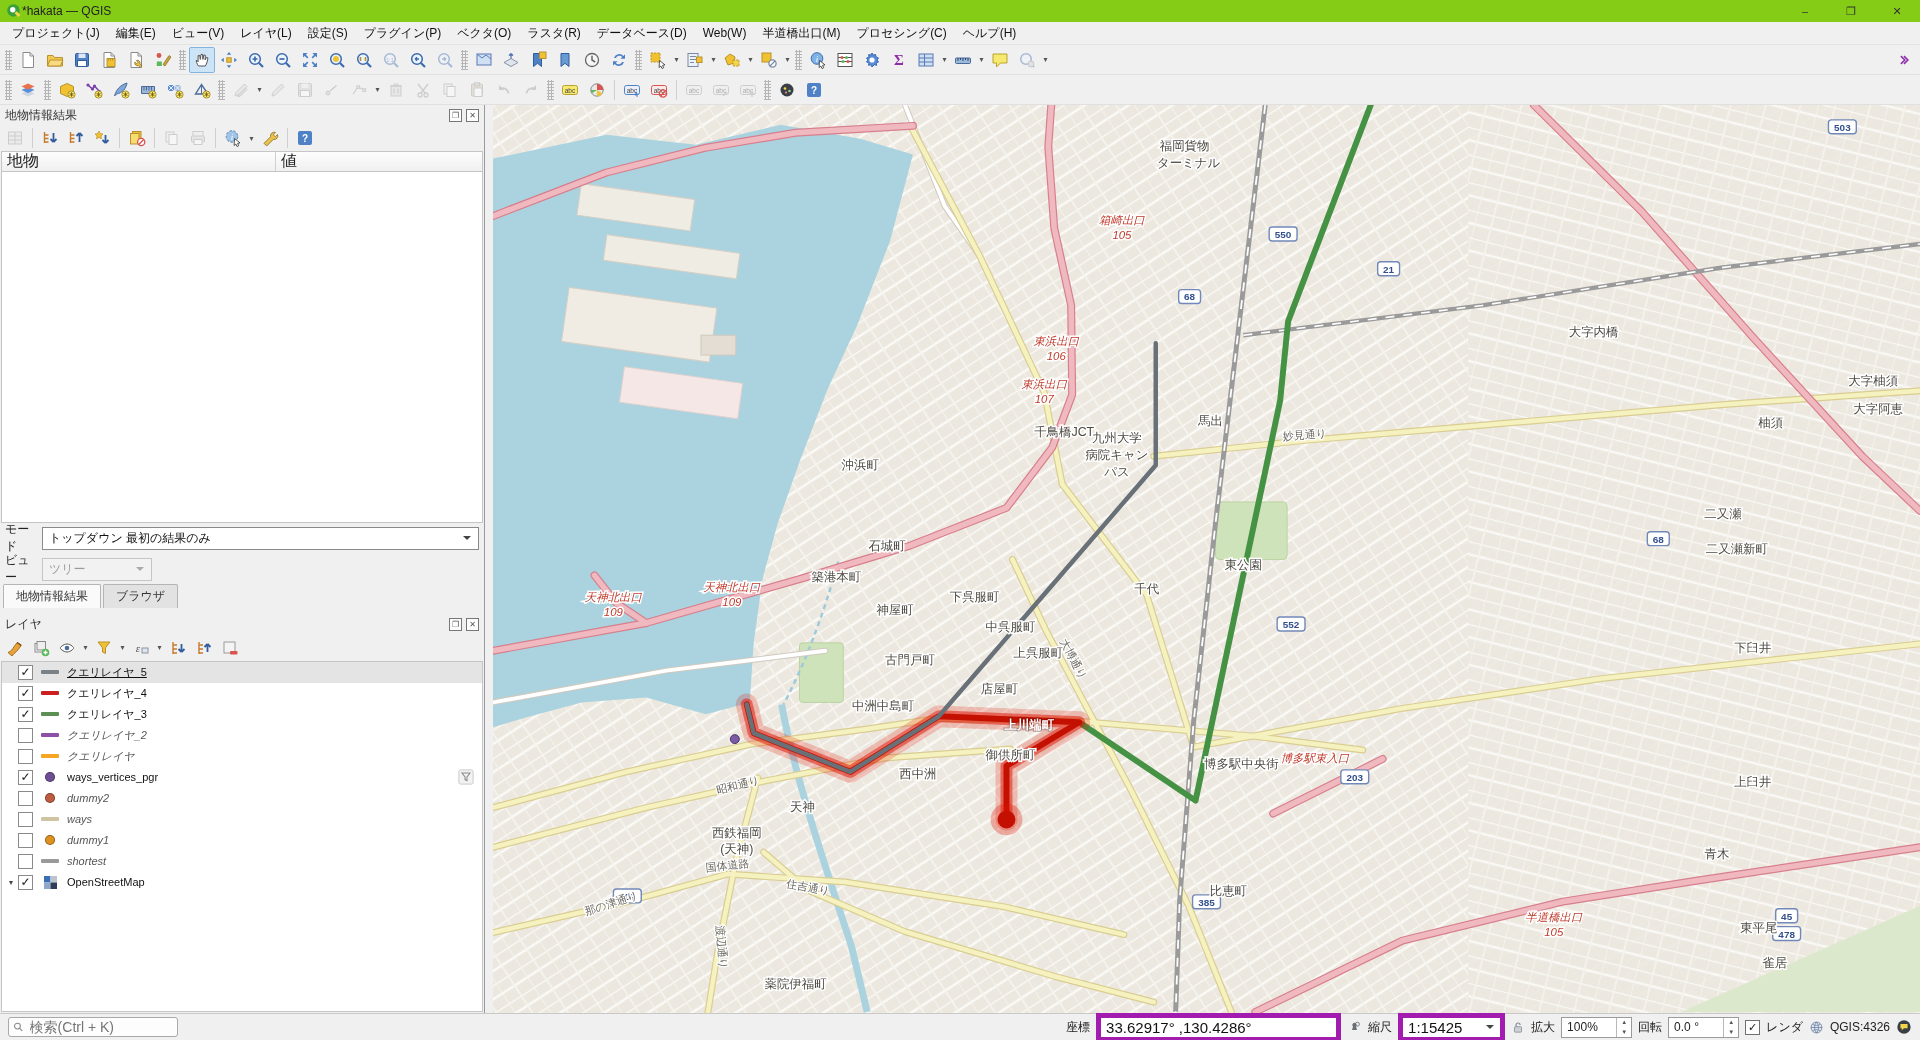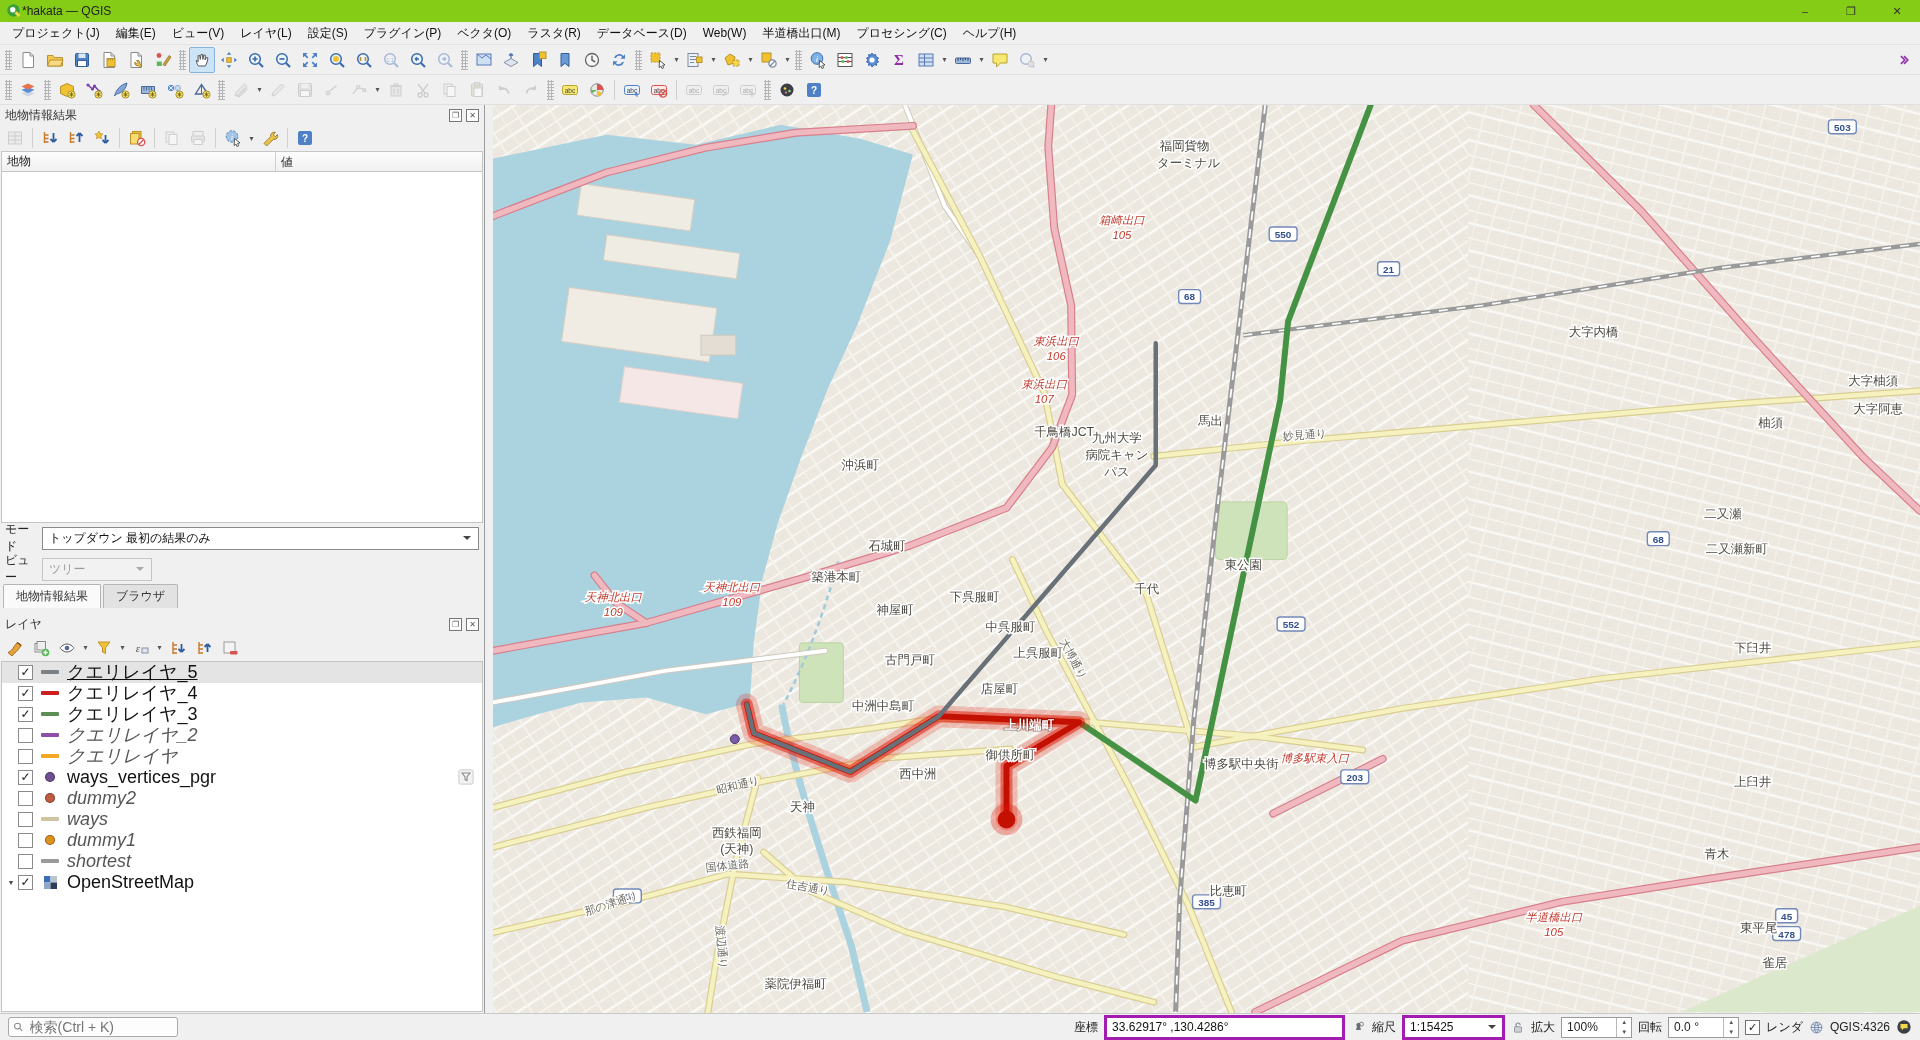--- a/index.html
+++ b/index.html
@@ -24,21 +24,21 @@
   .dd{width:9px;height:24px;display:flex;align-items:center;justify-content:center;color:#555;font-size:8px;flex:0 0 auto;}
   .overflow{margin-left:2px;color:#8e2fa8;font-weight:bold;font-size:11px;}
   
   .main{flex:1;display:flex;min-height:0;gap:8px;}
   .leftcol{width:484px;flex:0 0 auto;display:flex;flex-direction:column;background:#f0f0f0;border-right:1px solid #9a9a9a;}
   .dock-title{height:20px;display:flex;align-items:center;padding:0 5px;font-size:12px;color:#333;flex:0 0 auto;}
   .dock-btns{margin-left:auto;display:flex;gap:4px;align-items:center;}
   .dk{width:11px;height:11px;border:1px solid #777;display:flex;align-items:center;justify-content:center;font-size:8px;color:#555;background:#fdfdfd;}
   .dock-toolbar{height:26px;display:flex;align-items:center;gap:2px;padding:0 3px;flex:0 0 auto;}
   .dock-toolbar .tbtn{min-width:22px;height:22px;}
-  .idcols{height:19px;display:flex;align-items:flex-end;border:1px solid #c5c5c5;margin:0 1px;background:linear-gradient(#fdfdfd,#f0f0f0);font-size:12px;color:#222;flex:0 0 auto;}
+  .idcols{height:19px;display:flex;align-items:center;border:1px solid #c5c5c5;margin:0 1px;background:linear-gradient(#fdfdfd,#f0f0f0);font-size:16px;color:#222;flex:0 0 auto;}
   .idcols .c1{width:268px;padding-left:5px;border-right:1px solid #d0d0d0;height:100%;display:flex;align-items:center;}
   .idcols .c2{flex:1;padding-left:5px;}
   .idtree{flex:1;background:#fff;border:1px solid #c5c5c5;border-top:none;margin:0 1px;min-height:0;}
   .formrow{height:27px;display:flex;align-items:center;gap:5px;padding:2px 5px;flex:0 0 auto;}
   .formrow label{color:#222;width:32px;flex:0 0 auto;}
   .combo{position:relative;height:21px;border:1px solid #8a8a8a;background:#fff;display:flex;align-items:center;padding:0 20px 0 6px;font-size:12px;color:#111;}
   .combo::after{content:"";position:absolute;right:7px;top:8px;border:4px solid transparent;border-top-color:#444;}
   .combo.grow{flex:1;}
   .combo.disabled{background:#f2f2f2;color:#9b9b9b;border-color:#c5c5c5;}
   .combo.disabled::after{border-top-color:#aaa;}
@@ -46,33 +46,33 @@
   .dtab{padding:3px 12px 3px;border:1px solid #b5b5b5;border-bottom:none;background:#e2e2e2;color:#333;font-size:12px;border-radius:2px 2px 0 0;}
   .dtab.active{background:#fafafa;}
   .splitter{height:7px;flex:0 0 auto;}
   
   .layerlist{flex:1;background:#fff;border:1px solid #c5c5c5;margin:0 1px 1px;overflow:hidden;min-height:0;}
   .lrow{height:21px;display:flex;align-items:center;padding-left:2px;position:relative;}
   .lrow.sel{background:#e4e4e4;}
   .lrow .exp{width:14px;font-size:8px;color:#444;text-align:center;flex:0 0 auto;}
   .lrow .cb{width:13px;height:13px;border:1px solid #8a8a8a;background:#fff;display:flex;align-items:center;justify-content:center;font-size:12px;line-height:1;color:#1a1a1a;margin-right:6px;flex:0 0 auto;}
   .lrow .sym{width:22px;display:flex;align-items:center;justify-content:center;margin-right:6px;flex:0 0 auto;}
-  .lrow .lname{font-size:18px;color:#111;white-space:nowrap;}
+  .lrow .lname{font-size:11px;color:#111;white-space:nowrap;}
   .lrow .lname.it{font-style:italic;color:#555;}
   .lrow .lname.sel{text-decoration:underline;}
   .lrow .fico{position:absolute;right:8px;top:2px;}
   
   .mapwrap{flex:1;position:relative;background:#f1ede4;min-width:0;}
   .mapwrap svg{position:absolute;inset:0;}
   
   .statusbar{height:26px;background:#f0f0f0;border-top:1px solid #c9c9c9;display:flex;align-items:center;padding:0 8px;gap:6px;flex:0 0 auto;font-size:12px;color:#222;}
   .searchbox{width:160px;height:18px;border:1px solid #a9a9a9;border-radius:3px;background:#fdfdfd;display:flex;align-items:center;padding:0 4px;gap:4px;}
   .searchbox input{border:none;outline:none;background:transparent;font-size:14px;width:100%;font-family:"Liberation Sans",sans-serif;color:#333;}
   .sb-right{margin-left:auto;display:flex;align-items:center;gap:6px;}
-  .sb-field{height:19px;border:3px solid #a21caf;background:#fff;display:flex;align-items:center;padding:0 5px;font-size:12px;color:#111;}
+  .sb-field{height:19px;border:5px solid #a21caf;background:#fff;display:flex;align-items:center;padding:0 5px;font-size:15px;color:#111;}
   .sb-combo{position:relative;padding-right:20px;}
   .sb-combo::after{content:"";position:absolute;right:6px;top:7px;border:4px solid transparent;border-top-color:#444;}
   .spinner{display:flex;height:19px;border:1px solid #9a9a9a;background:#fff;align-items:stretch;justify-content:flex-end;}
   .spinner .val{padding:0 5px;display:flex;align-items:center;min-width:44px;}
   .spinner .arrows{width:14px;border-left:1px solid #b9b9b9;display:flex;flex-direction:column;}
   .spinner .arrows span{flex:1;display:flex;align-items:center;justify-content:center;font-size:6px;color:#555;}
   .sb-cb{width:13px;height:13px;border:1px solid #707070;background:#fff;display:flex;align-items:center;justify-content:center;font-size:11px;line-height:1;color:#111;}
   .sb-lab{color:#222;}
 </style>
 </head>

